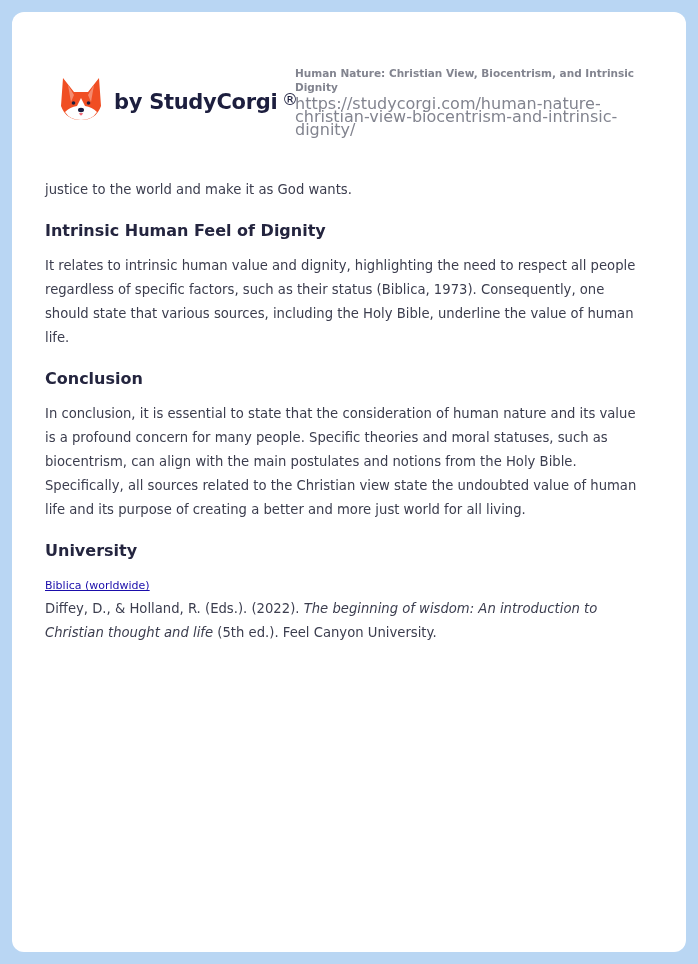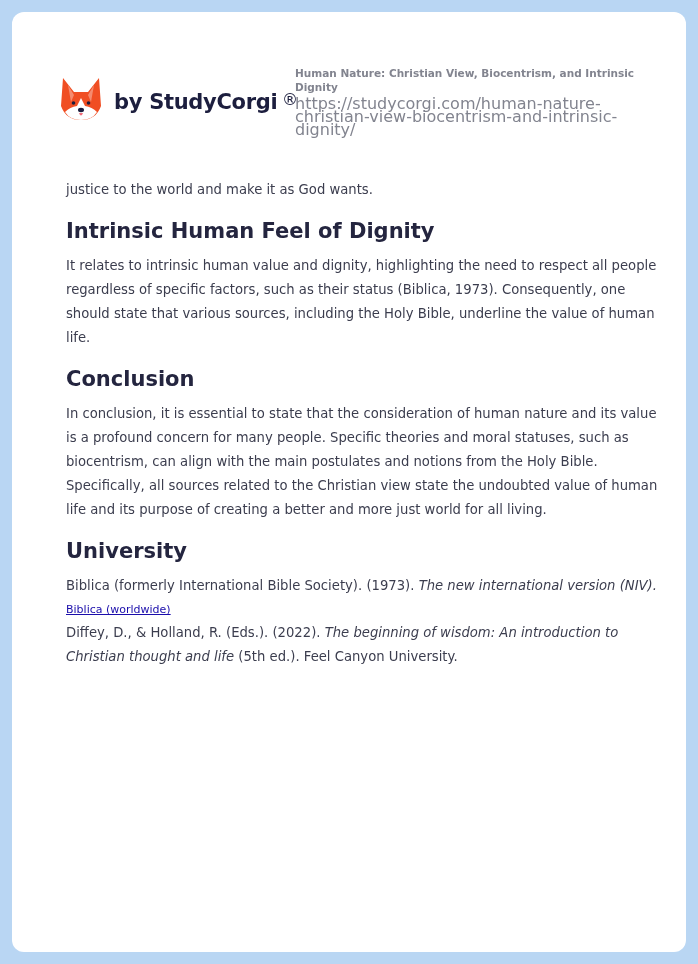--- a/index.html
+++ b/index.html
@@ -58,33 +58,33 @@
     }
     .meta-url {
       margin-top: 3px;
       font-family: "DejaVu Sans", sans-serif;
       font-size: 16px;
       line-height: 13px;
       color: #82848f;
     }
     .content {
       position: absolute;
-      left: 54px; top: 166px;
+      left: 33px; top: 166px;
       width: 592px;
       color: #3b3d4e;
       font-family: "DejaVu Sans", sans-serif;
     }
     .para {
       font-size: 13.2px;
       line-height: 24px;
       color: #3b3d4e;
     }
     h2 {
       font-family: "DejaVu Sans", sans-serif;
-      font-size: 21px;
+      font-size: 16px;
       font-weight: bold;
       color: #24253f;
       line-height: 24px;
       margin-top: 17px;
       margin-bottom: 11px;
     }
     .ref { font-size: 13.2px; line-height: 24px; color: #3b3d4e; }
     .ref em { font-style: italic; }
     .ref-link {
       display: inline-block;
@@ -127,22 +127,19 @@
 
     <h2>Intrinsic Human Feel of Dignity</h2>
     <p class="para">It relates to intrinsic human value and dignity, highlighting the need to respect all people regardless of specific factors, such as their status (Biblica, 1973). Consequently, one should state that various sources, including the Holy Bible, underline the value of human life.</p>
 
     <h2>Conclusion</h2>
     <p class="para">In conclusion, it is essential to state that the consideration of human nature and its value is a profound concern for many people. Specific theories and moral statuses, such as biocentrism, can align with the main postulates and notions from the Holy Bible. Specifically, all sources related to the Christian view state the undoubted value of human life and its purpose of creating a better and more just world for all living.</p>
 
     <h2>University</h2>
 
     <div>
-      <p class="ref">
-        <span>Biblica (formerly International Bible Society). (1973). </span><em>The new international version (NIV).</em>
-      </p>
       <a class="ref-link">Biblica (worldwide)</a>
       <p class="ref">
         <span>Diffey, D., &amp; Holland, R. (Eds.). (2022). </span><em>The beginning of wisdom: An introduction to Christian thought and life</em><span> (5th ed.). Feel Canyon University.</span>
       </p>
     </div>
   </div>
 </div>
 
 </body></html>

